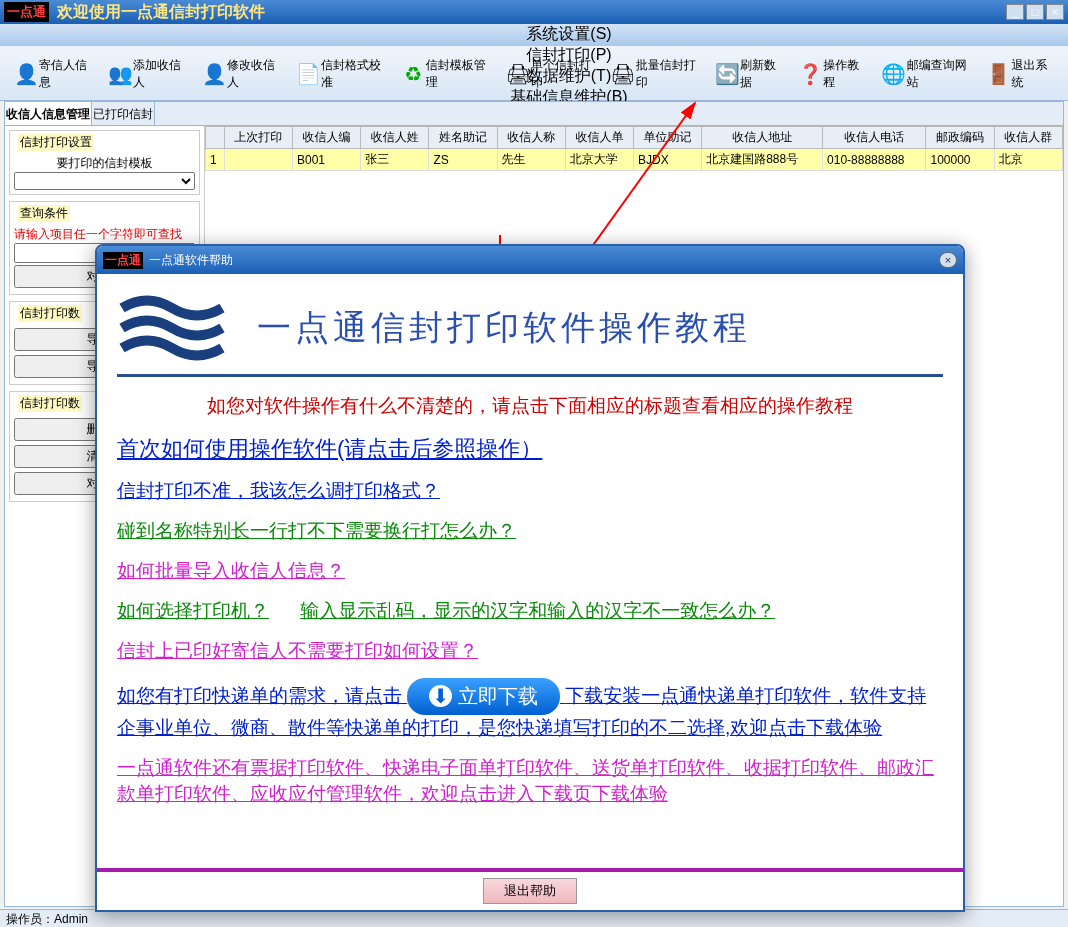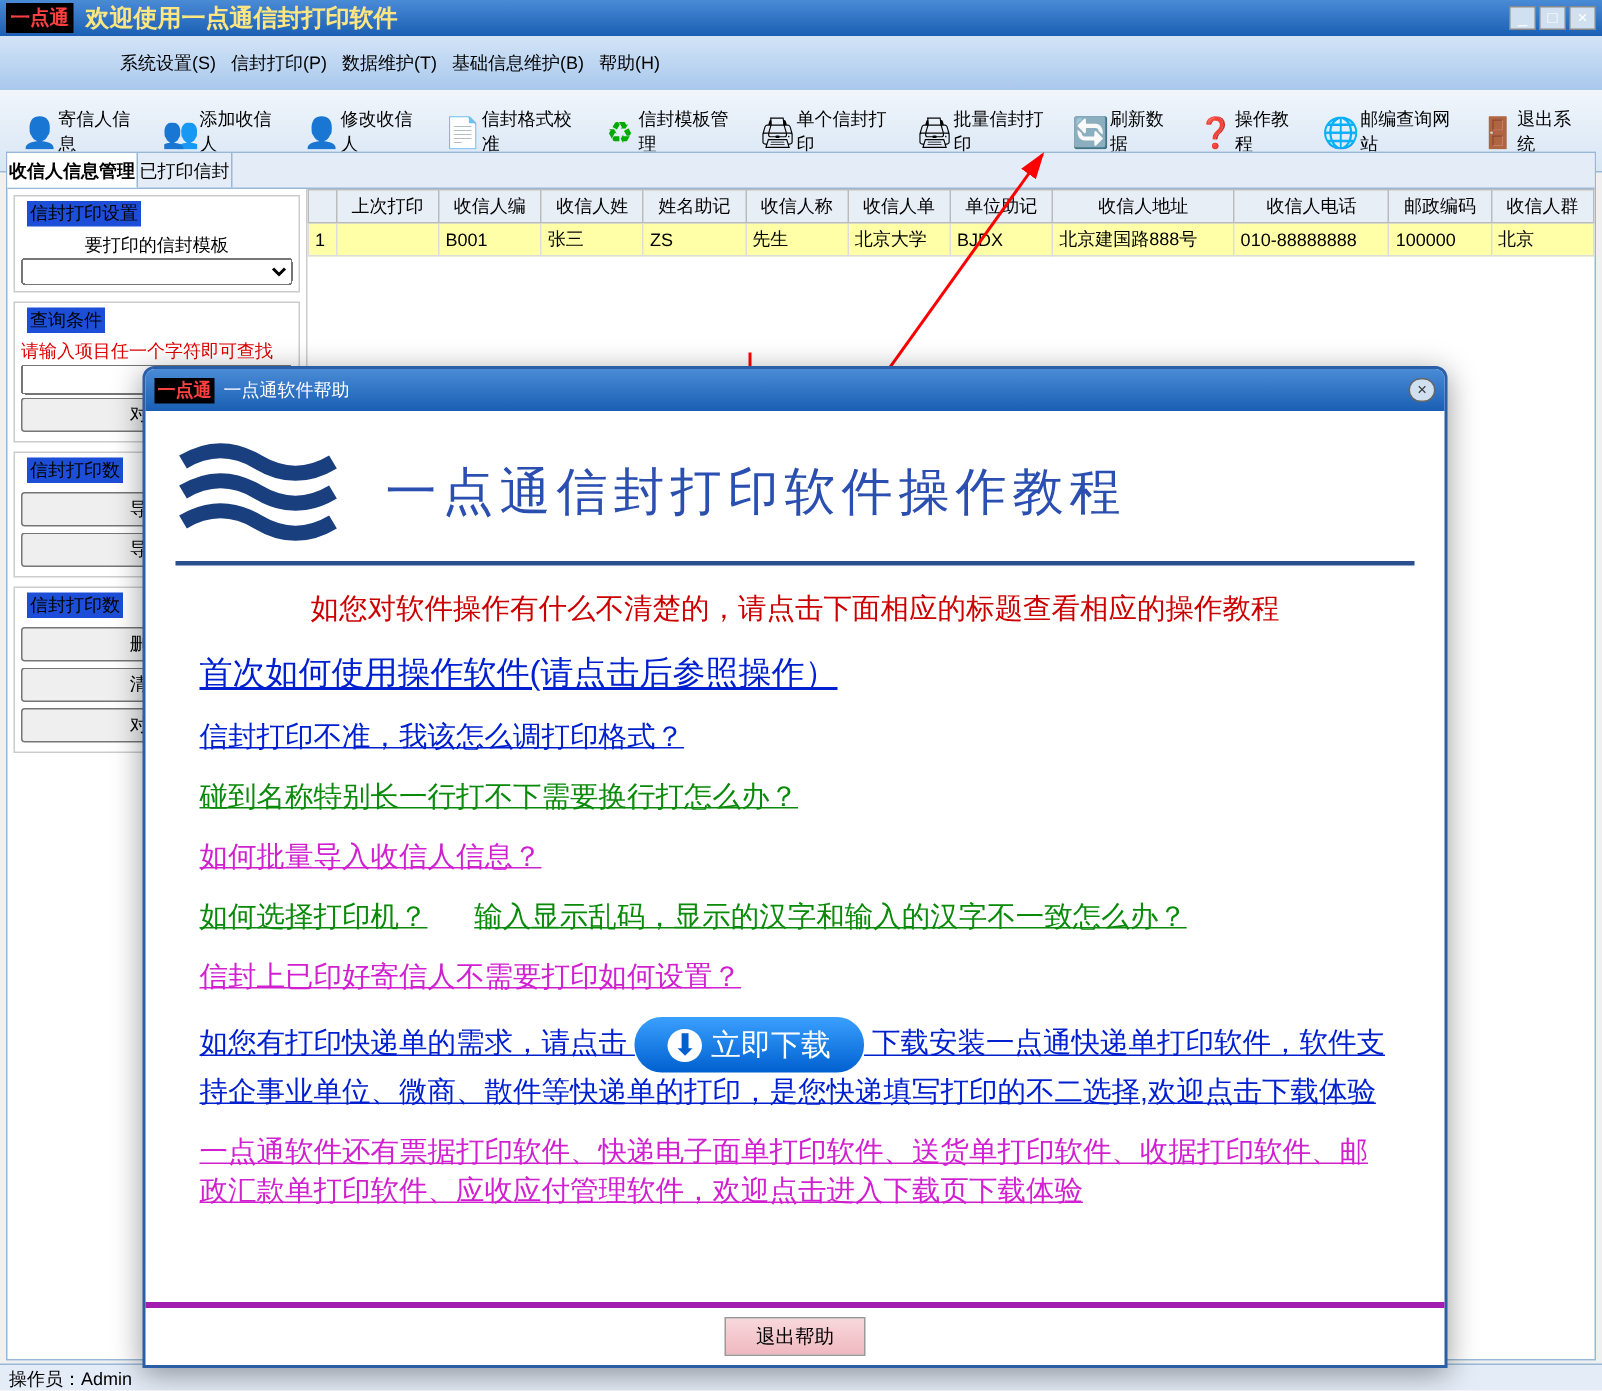--- a/index.html
+++ b/index.html
@@ -6,40 +6,40 @@
 body { margin: 0; padding: 0; width: 1068px; height: 927px; background: #f0f0f0; overflow: hidden; position: relative; }
 
 
 .titlebar { height: 24px; background: linear-gradient(#4a8bd6, #1a5fb4); display: flex; align-items: center; padding: 0 4px; color: #fff; }
 .titlebar .logo { color: #ff4040; font-weight: bold; font-size: 13px; margin-right: 8px; background: #000; padding: 1px 3px; }
 .titlebar .title { flex: 1; font-size: 16px; color: #ffe680; font-weight: bold; }
 .titlebar .winbtns { display: flex; gap: 2px; }
 .titlebar .winbtn { width: 18px; height: 16px; background: #d0e0f0; border: 1px solid #888; font-size: 11px; text-align: center; line-height: 14px; cursor: pointer; }
 
 
-.menubar { height: 36px; background: linear-gradient(#d4e4f7, #a8c8ec); display: flex; align-items: center; padding-left: 80px; font-size: 12px; }
+.menubar { height: 22px; background: linear-gradient(#d4e4f7, #a8c8ec); display: flex; align-items: center; padding-left: 80px; font-size: 16px; flex-direction: column; }
 .menubar span { margin-right: 10px; cursor: pointer; }
 
 
 .toolbar { height: 55px; background: linear-gradient(#f0f5fb, #d8e6f5); display: flex; border-bottom: 1px solid #9cb8d8; padding: 2px 6px 0; }
 .toolbtn { display: flex; flex-direction: row; align-items: center; justify-content: center; padding: 2px 8px; cursor: pointer; font-size: 12px; }
 .toolbtn .ico { width: 28px; height: 28px; display: flex; align-items: center; justify-content: center; font-size: 20px; }
 
 
 .mainarea { position: absolute; top: 101px; left: 4px; right: 4px; bottom: 20px; background: #fff; border: 1px solid #99b8d8; }
 
 
 .tabs { height: 24px; display: flex; background: #e4ecf7; border-bottom: 1px solid #99b8d8; font-size: 12px; }
 .tab { padding: 4px 1px; border-right: 1px solid #99b8d8; cursor: pointer; }
 .tab.active { background: #fff; font-weight: bold; }
 
 
 .leftpanel { position: absolute; top: 24px; left: 0; width: 200px; bottom: 0; border-right: 1px solid #ccc; padding: 4px; font-size: 12px; overflow: hidden; }
 .fieldset { border: 1px groove #ccc; margin-bottom: 6px; padding: 4px; }
-.fieldset-title { font-size: 12px; margin: -10px 0 4px 4px; background: #1d4ed8; display: inline-block; padding: 0 2px; }
+.fieldset-title { font-size: 12px; margin: -10px 0 4px 4px; background: #fef9c3; display: inline-block; padding: 0 2px; }
 .leftpanel select, .leftpanel input[type=text] { width: 100%; font-size: 12px; }
 .leftpanel button { width: 100%; margin: 2px 0; font-size: 12px; }
 .redtxt { color: #d00; font-size: 12px; }
 
 
 .dataarea { position: absolute; top: 24px; left: 200px; right: 0; bottom: 0; overflow: auto; }
 table.datagrid { border-collapse: collapse; font-size: 12px; width: 100%; }
 table.datagrid th { background: #e8eef6; border: 1px solid #bbb; padding: 2px 4px; font-weight: normal; }
 table.datagrid td { border: 1px solid #ddd; padding: 2px 4px; }
 table.datagrid tr.selrow td { background: #ffffa8; }
@@ -58,21 +58,21 @@
 .dlg-body { flex: 1; padding: 14px 20px; overflow: auto; font-family: "SimSun", serif; }
 .dlg-logo { display: flex; align-items: center; gap: 20px; border-bottom: 3px solid #2a4f8f; padding-bottom: 6px; margin-bottom: 16px; }
 .wavelogo { width: 120px; height: 80px; }
 .dlg-heading { font-size: 34px; color: #2a4fb0; font-family: "KaiTi", "STKaiti", serif; letter-spacing: 4px; }
 .dlg-intro { color: #c00; font-size: 19px; font-family: "KaiTi", serif; margin-bottom: 10px; text-align: center; }
 .hlink { text-decoration: underline; font-size: 19px; display: inline-block; margin: 5px 0; cursor: pointer; }
 .hlink.blue { color: #0020d0; }
 .hlink.green { color: #0a8a0a; }
 .hlink.mag { color: #d020d0; }
 .hlink.bluebig { color: #0020d0; font-size: 22px; }
-.dlrow { margin: 4px 16px; }
+.dlrow { margin: 4px 0; }
 .dlbtn { display: inline-block; background: linear-gradient(#3aa0ff,#0060d0); color: #fff; border-radius: 18px; padding: 5px 22px; font-size: 20px; vertical-align: middle; }
 .dlbtn::before { content: "⬇"; background: #fff; color: #0060d0; border-radius: 50%; padding: 0 3px; margin-right: 6px; }
 .dlg-footer { border-top: 4px solid #a21caf; padding: 6px; text-align: center; }
 .dlg-footer button { background: linear-gradient(#f8d8dc,#f0b8c0); border: 1px solid #999; padding: 3px 20px; font-size: 13px; cursor: pointer; }
 
 .ico-user::before{content:"👤";} .ico-add::before{content:"👥";} .ico-edit::before{content:"👤";color:#e08000;}
 .ico-recy::before{content:"♻";color:#0a0;} .ico-doc::before{content:"📄";} .ico-p1::before{content:"🖨";}
 .ico-pn::before{content:"🖨";} .ico-ref::before{content:"🔄";color:#0a0;} .ico-help::before{content:"❓";color:#08c;}
 .ico-ie::before{content:"🌐";color:#06c;} .ico-exit::before{content:"🚪";}
 </style>

